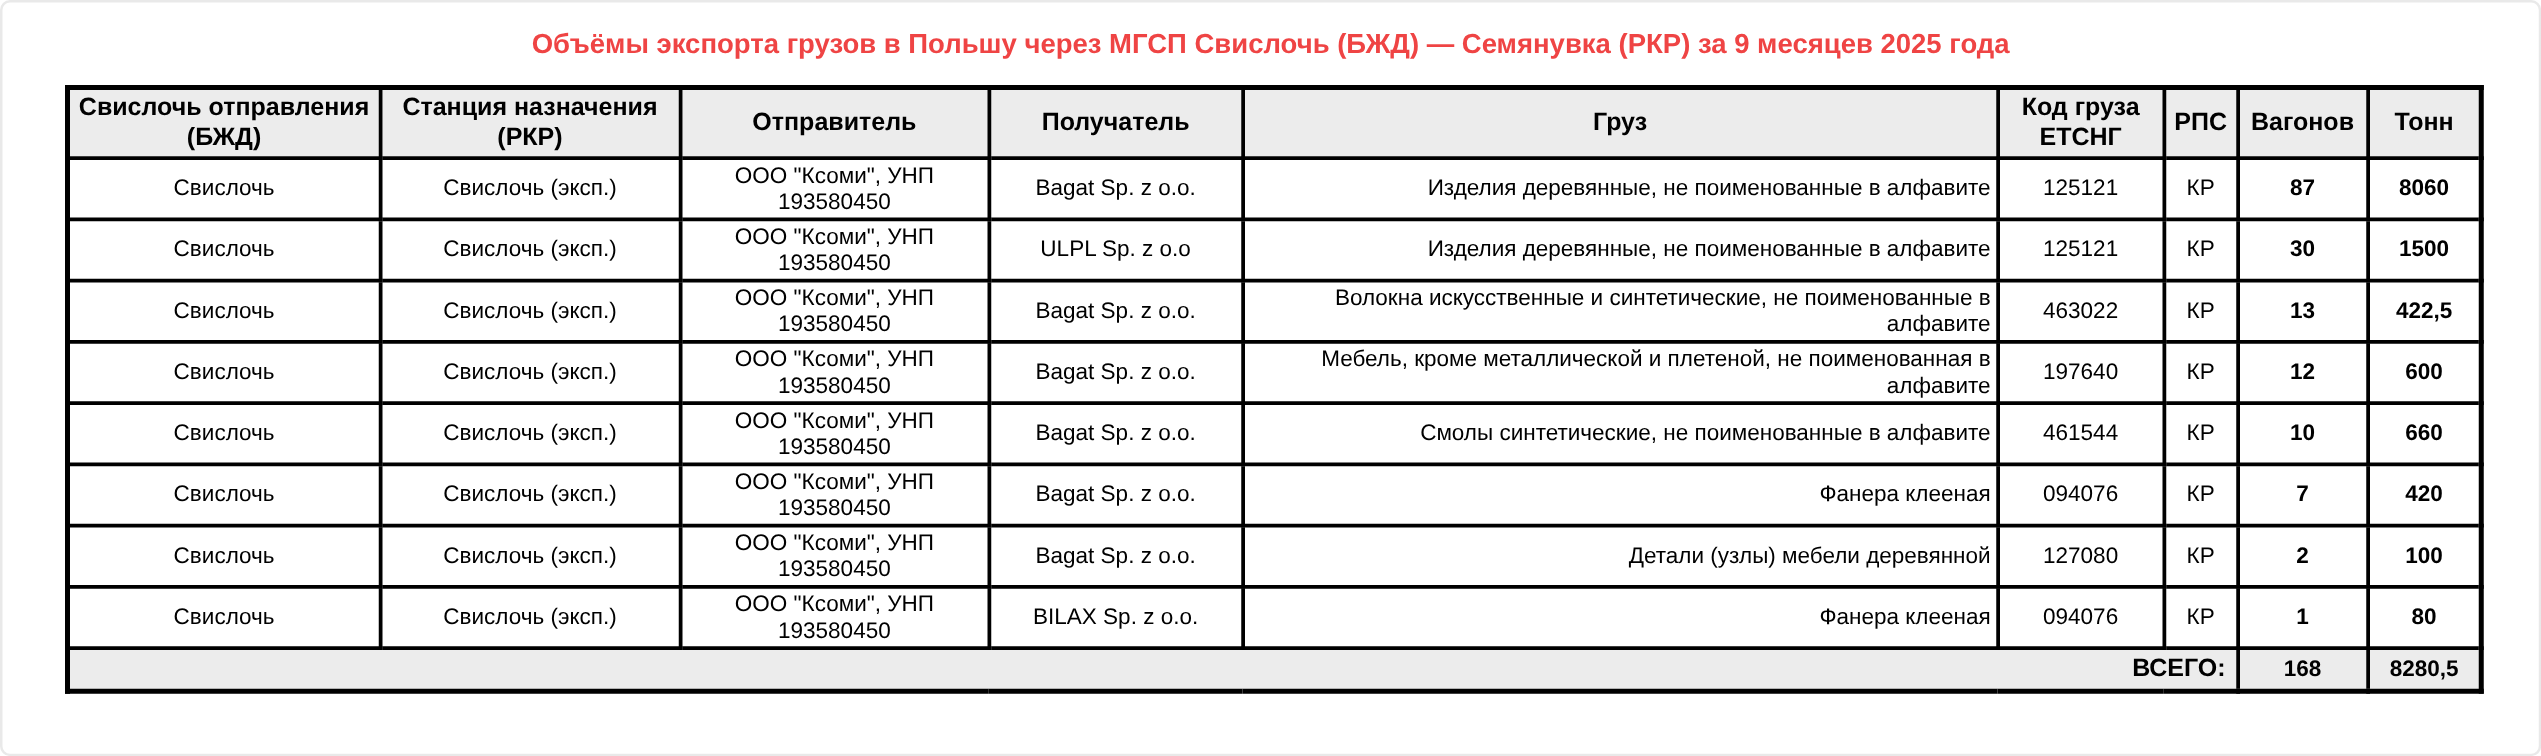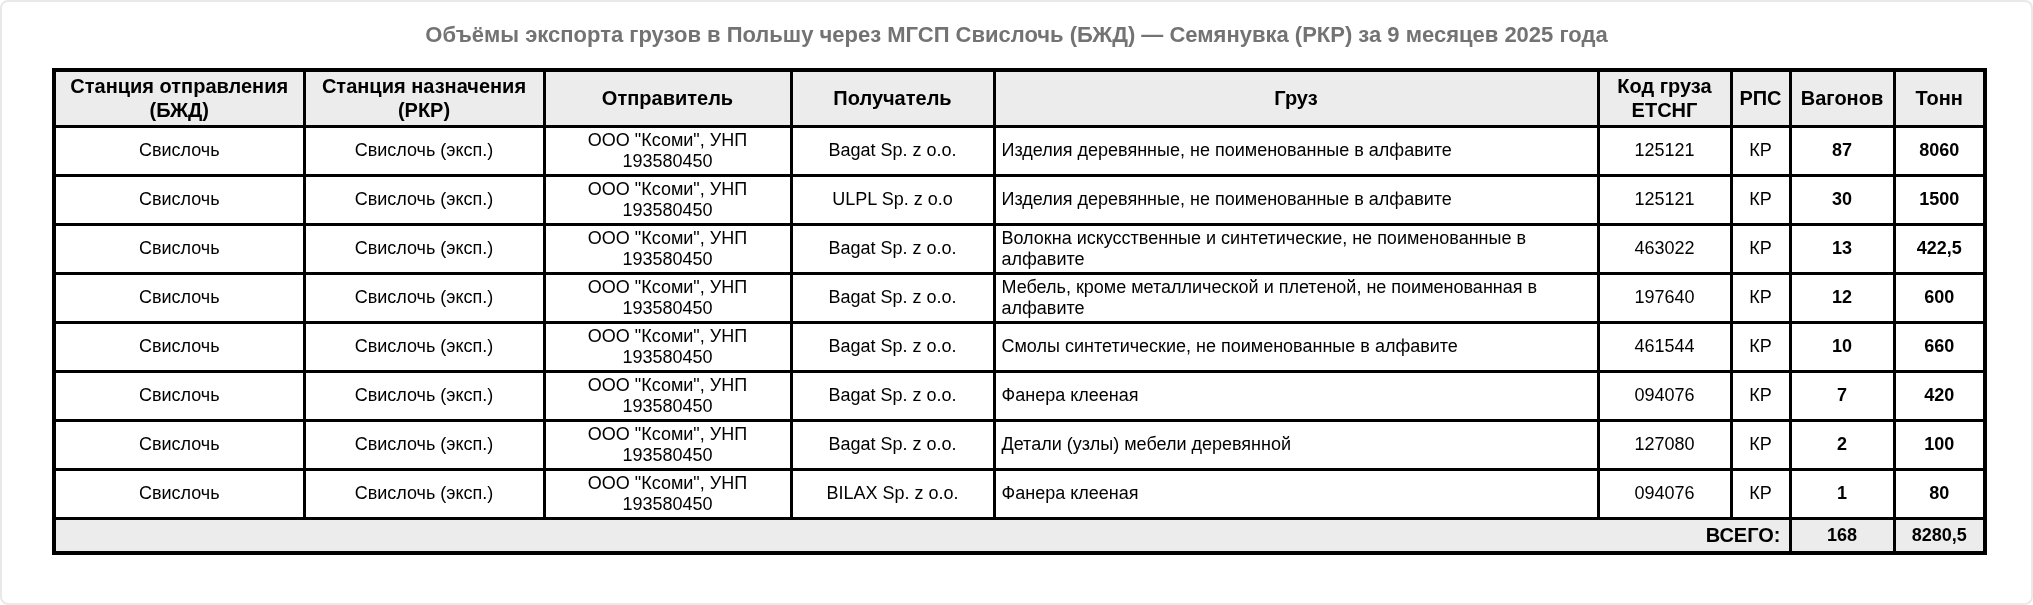--- a/index.html
+++ b/index.html
@@ -17,21 +17,21 @@
     border-radius: 8px;
     background: #ffffff;
     overflow: hidden;
   }
   .title {
     padding-top: 19px;
     text-align: center;
     font-weight: bold;
     font-size: 22px;
     line-height: 27px;
-    color: #737373;
+    color: #ef4444;
   }
   table.cargo {
     border-collapse: collapse;
     table-layout: fixed;
     width: 1935px;
     margin: 20px 0 0 50px;
     border: 4px solid #000000;
     font-size: 18px;
     color: #000000;
   }
@@ -45,21 +45,21 @@
   }
   table.cargo th {
     background: #ececec;
     font-weight: bold;
     font-size: 20px;
     line-height: 24px;
     white-space: pre-line;
     height: 56px;
   }
   table.cargo td { height: 33px; background: #ffffff; font-weight: normal; }
-  table.cargo td.cargo-cell { text-align: left; padding-left: 6px; }
+  table.cargo td.cargo-cell { text-align: right; padding-left: 6px; }
   table.cargo td.num-bold { font-weight: bold; }
   table.cargo tr.total-row td {
     background: #ececec;
     font-weight: bold;
     height: 35px;
   }
   table.cargo tr.total-row td.total-label {
     text-align: right;
     padding-right: 8px;
     font-size: 20px;
@@ -90,21 +90,21 @@
         <col class="c3">
         <col class="c4">
         <col class="c5">
       <col class="c6">
         <col class="c7">
         <col class="c8">
         <col class="c9">
     </colgroup>
     <thead>
       <tr>
-        <th>Станция отправления
+        <th>Свислочь отправления
 (БЖД)</th>
         <th>Станция назначения
 (РКР)</th>
         <th>Отправитель</th>
         <th>Получатель</th>
         <th>Груз</th>
         <th>Код груза
 ЕТСНГ</th>
         <th>РПС</th>
         <th>Вагонов</th>

